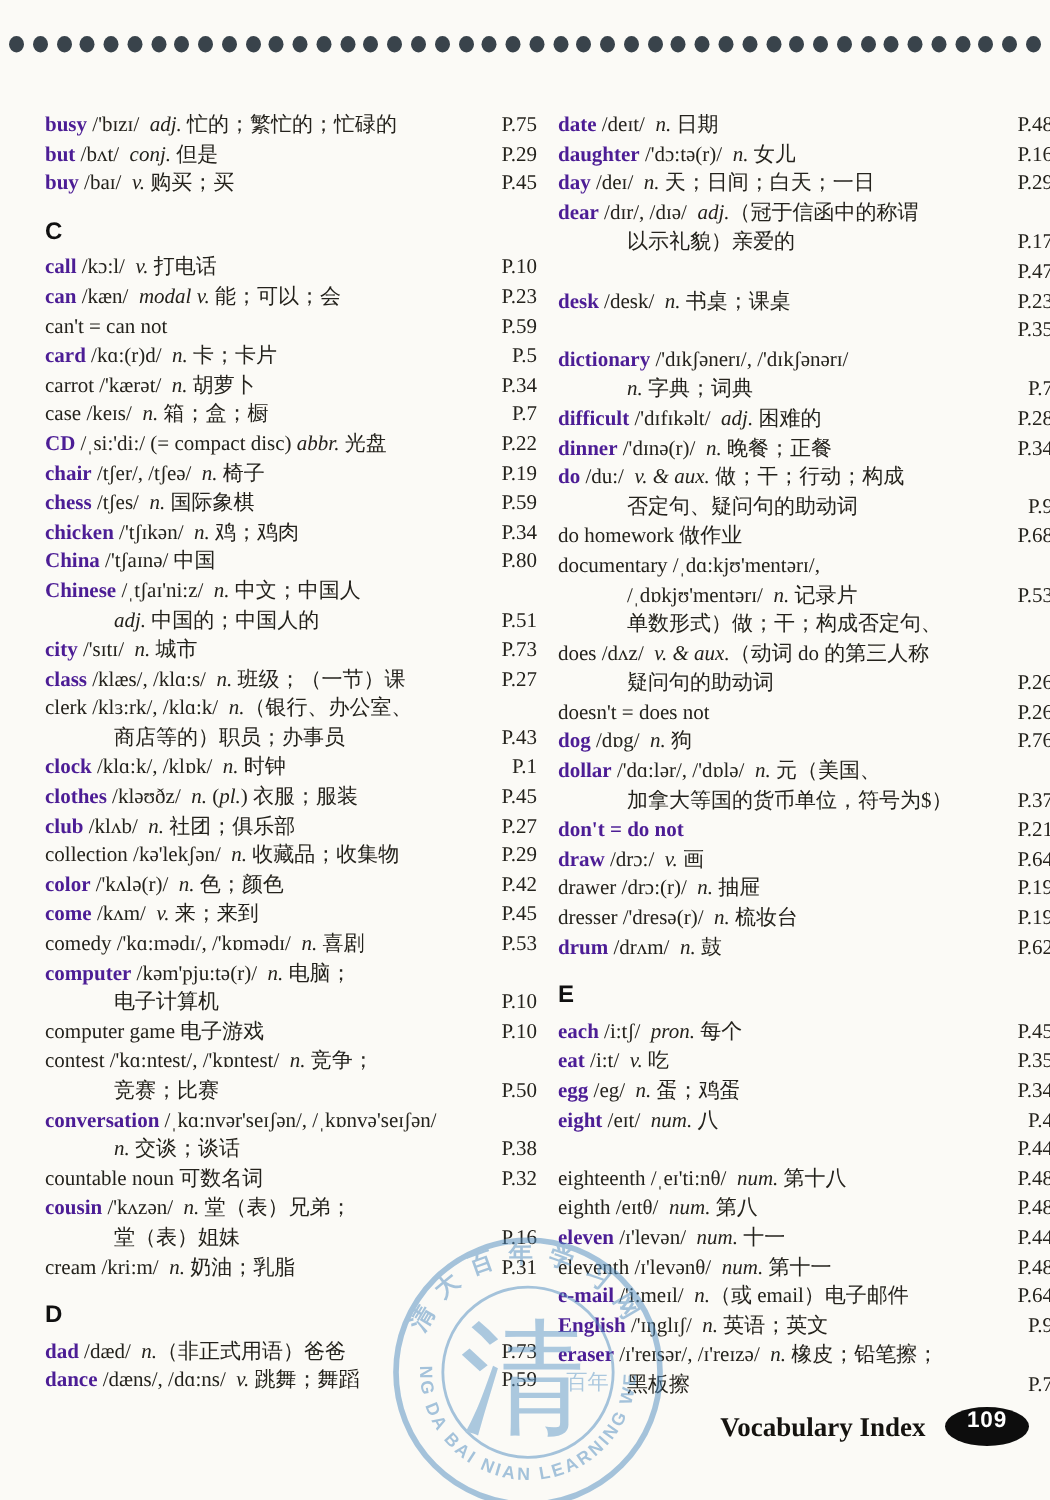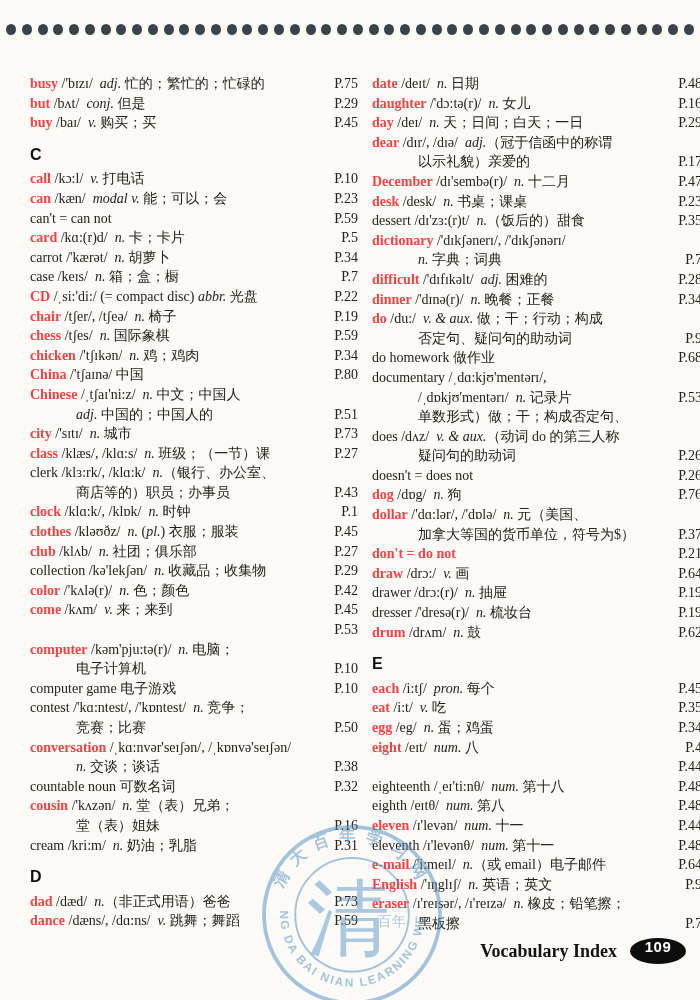--- a/index.html
+++ b/index.html
@@ -14,21 +14,21 @@
     display:flex;justify-content:space-between;align-items:center;
   }
   .dot{width:10px;height:11px;border-radius:50%;background:#39434b;}
   .col{position:absolute;top:74px;font-size:14px;line-height:19.6px;}
   .col-left{left:30px;width:328px;}
   .col-right{left:372px;width:330px;}
   .line{display:flex;align-items:baseline;}
   .line .txt{white-space:pre;flex:0 1 auto;overflow:hidden;}
   .line .page{margin-left:auto;padding-left:4px;white-space:pre;}
   .indent{padding-left:46px;gap:35px;}
-  .b{font-weight:bold;color:#ef4444;}
+  .b{font-weight:bold;color:#4c1d95;}
   .i{font-style:italic;}
   .section-header{
     font-family:"Liberation Sans","DejaVu Sans",sans-serif;
     font-weight:bold;font-size:16px;margin-top:12px;margin-bottom:5px;color:#101010;
   }
   .footer{
     position:absolute;right:14px;top:938px;
     display:flex;align-items:center;gap:13px;
   }
   .footer-title{font-weight:bold;font-size:18px;color:#15130f;}
@@ -193,20 +193,21 @@
     </div>
     <div class="line">
       <span class="txt"><span class="b">color</span><span class="r"> /'kʌlə(r)/  </span><span class="i">n.</span><span class="r"> 色；颜色</span></span>
       <span class="page">P.42</span>
     </div>
     <div class="line">
       <span class="txt"><span class="b">come</span><span class="r"> /kʌm/  </span><span class="i">v.</span><span class="r"> 来；来到</span></span>
       <span class="page">P.45</span>
     </div>
     <div class="line">
+      <span class="txt"><span class="r">comedy /'kɑ:mədɪ/, /'kɒmədɪ/  </span><span class="i">n.</span><span class="r"> 喜剧</span></span>
       <span class="page">P.53</span>
     </div>
     <div class="line">
       <span class="txt"><span class="b">computer</span><span class="r"> /kəm'pju:tə(r)/  </span><span class="i">n.</span><span class="r"> 电脑；</span></span>
       <span class="page"></span>
     </div>
     <div class="line indent">
       <span class="txt"><span class="r">电子计算机</span></span>
       <span class="page">P.10</span>
     </div>
@@ -271,29 +272,27 @@
     </div>
     <div class="line">
       <span class="txt"><span class="b">dear</span><span class="r"> /dɪr/, /dɪə/  </span><span class="i">adj.</span><span class="r">（冠于信函中的称谓</span></span>
       <span class="page"></span>
     </div>
     <div class="line indent">
       <span class="txt"><span class="r">以示礼貌）亲爱的</span></span>
       <span class="page">P.17</span>
     </div>
     <div class="line">
-      <span class="txt"><span class="b">December</span><span class="r"> /dɪ'sembə(r)/  </span><span class="i">n.</span><span class="r"> 十二月</span></span>
       <span class="page">P.47</span>
     </div>
     <div class="line">
       <span class="txt"><span class="b">desk</span><span class="r"> /desk/  </span><span class="i">n.</span><span class="r"> 书桌；课桌</span></span>
       <span class="page">P.23</span>
     </div>
     <div class="line">
-      <span class="txt"><span class="r">dessert /dɪ'zɜ:(r)t/  </span><span class="i">n.</span><span class="r">（饭后的）甜食</span></span>
       <span class="page">P.35</span>
     </div>
     <div class="line">
       <span class="txt"><span class="b">dictionary</span><span class="r"> /'dɪkʃənerɪ/, /'dɪkʃənərɪ/</span></span>
       <span class="page"></span>
     </div>
     <div class="line indent">
       <span class="txt"><span class="i">n.</span><span class="r"> 字典；词典</span></span>
       <span class="page">P.7</span>
     </div>

